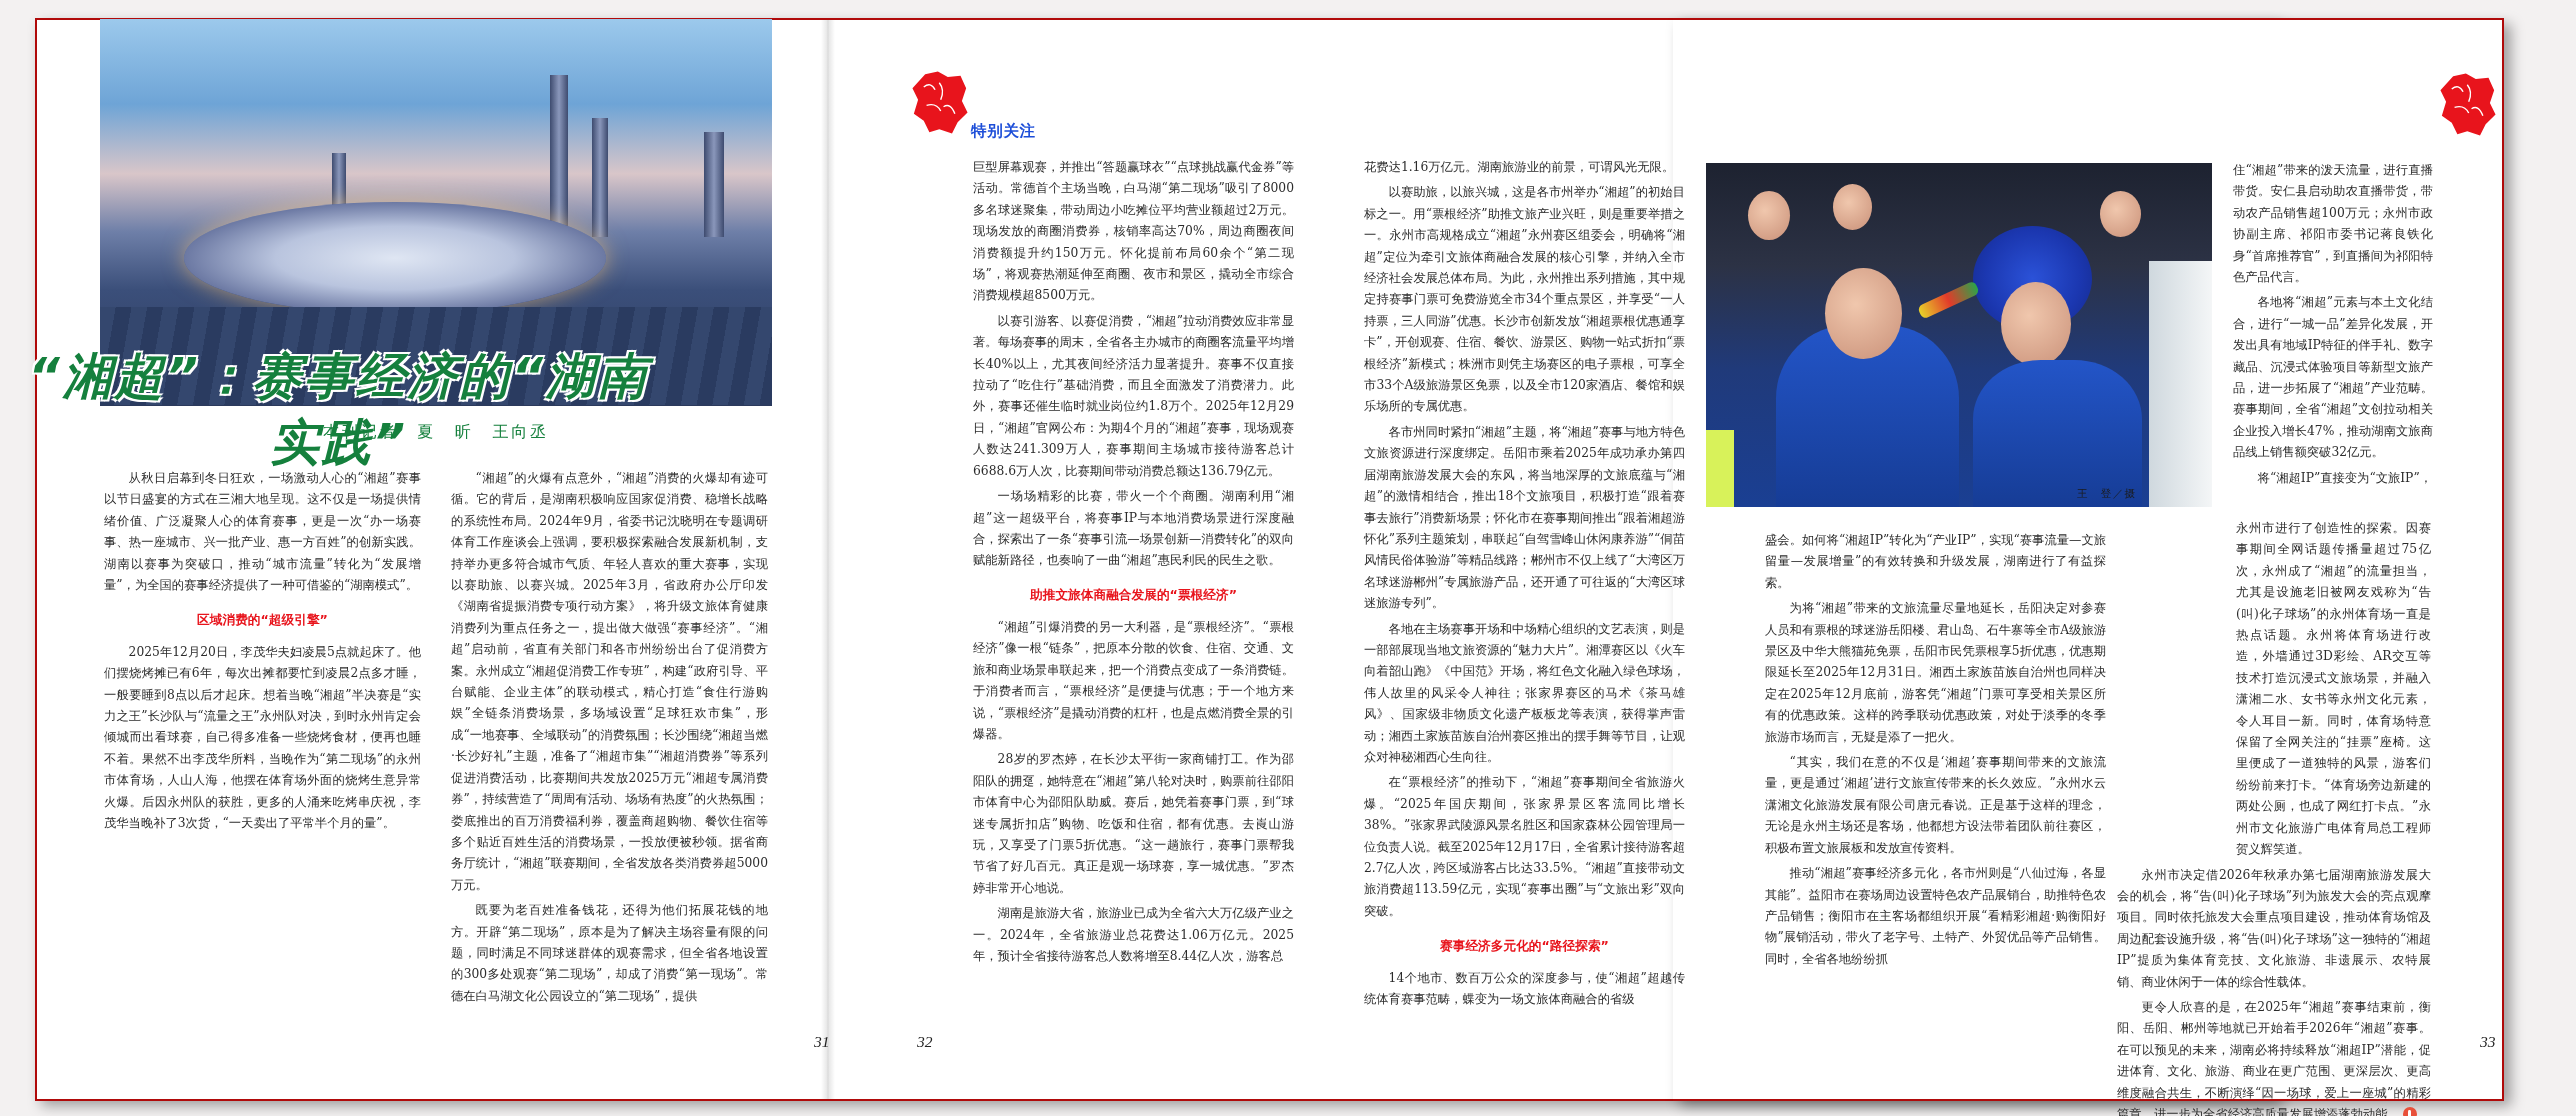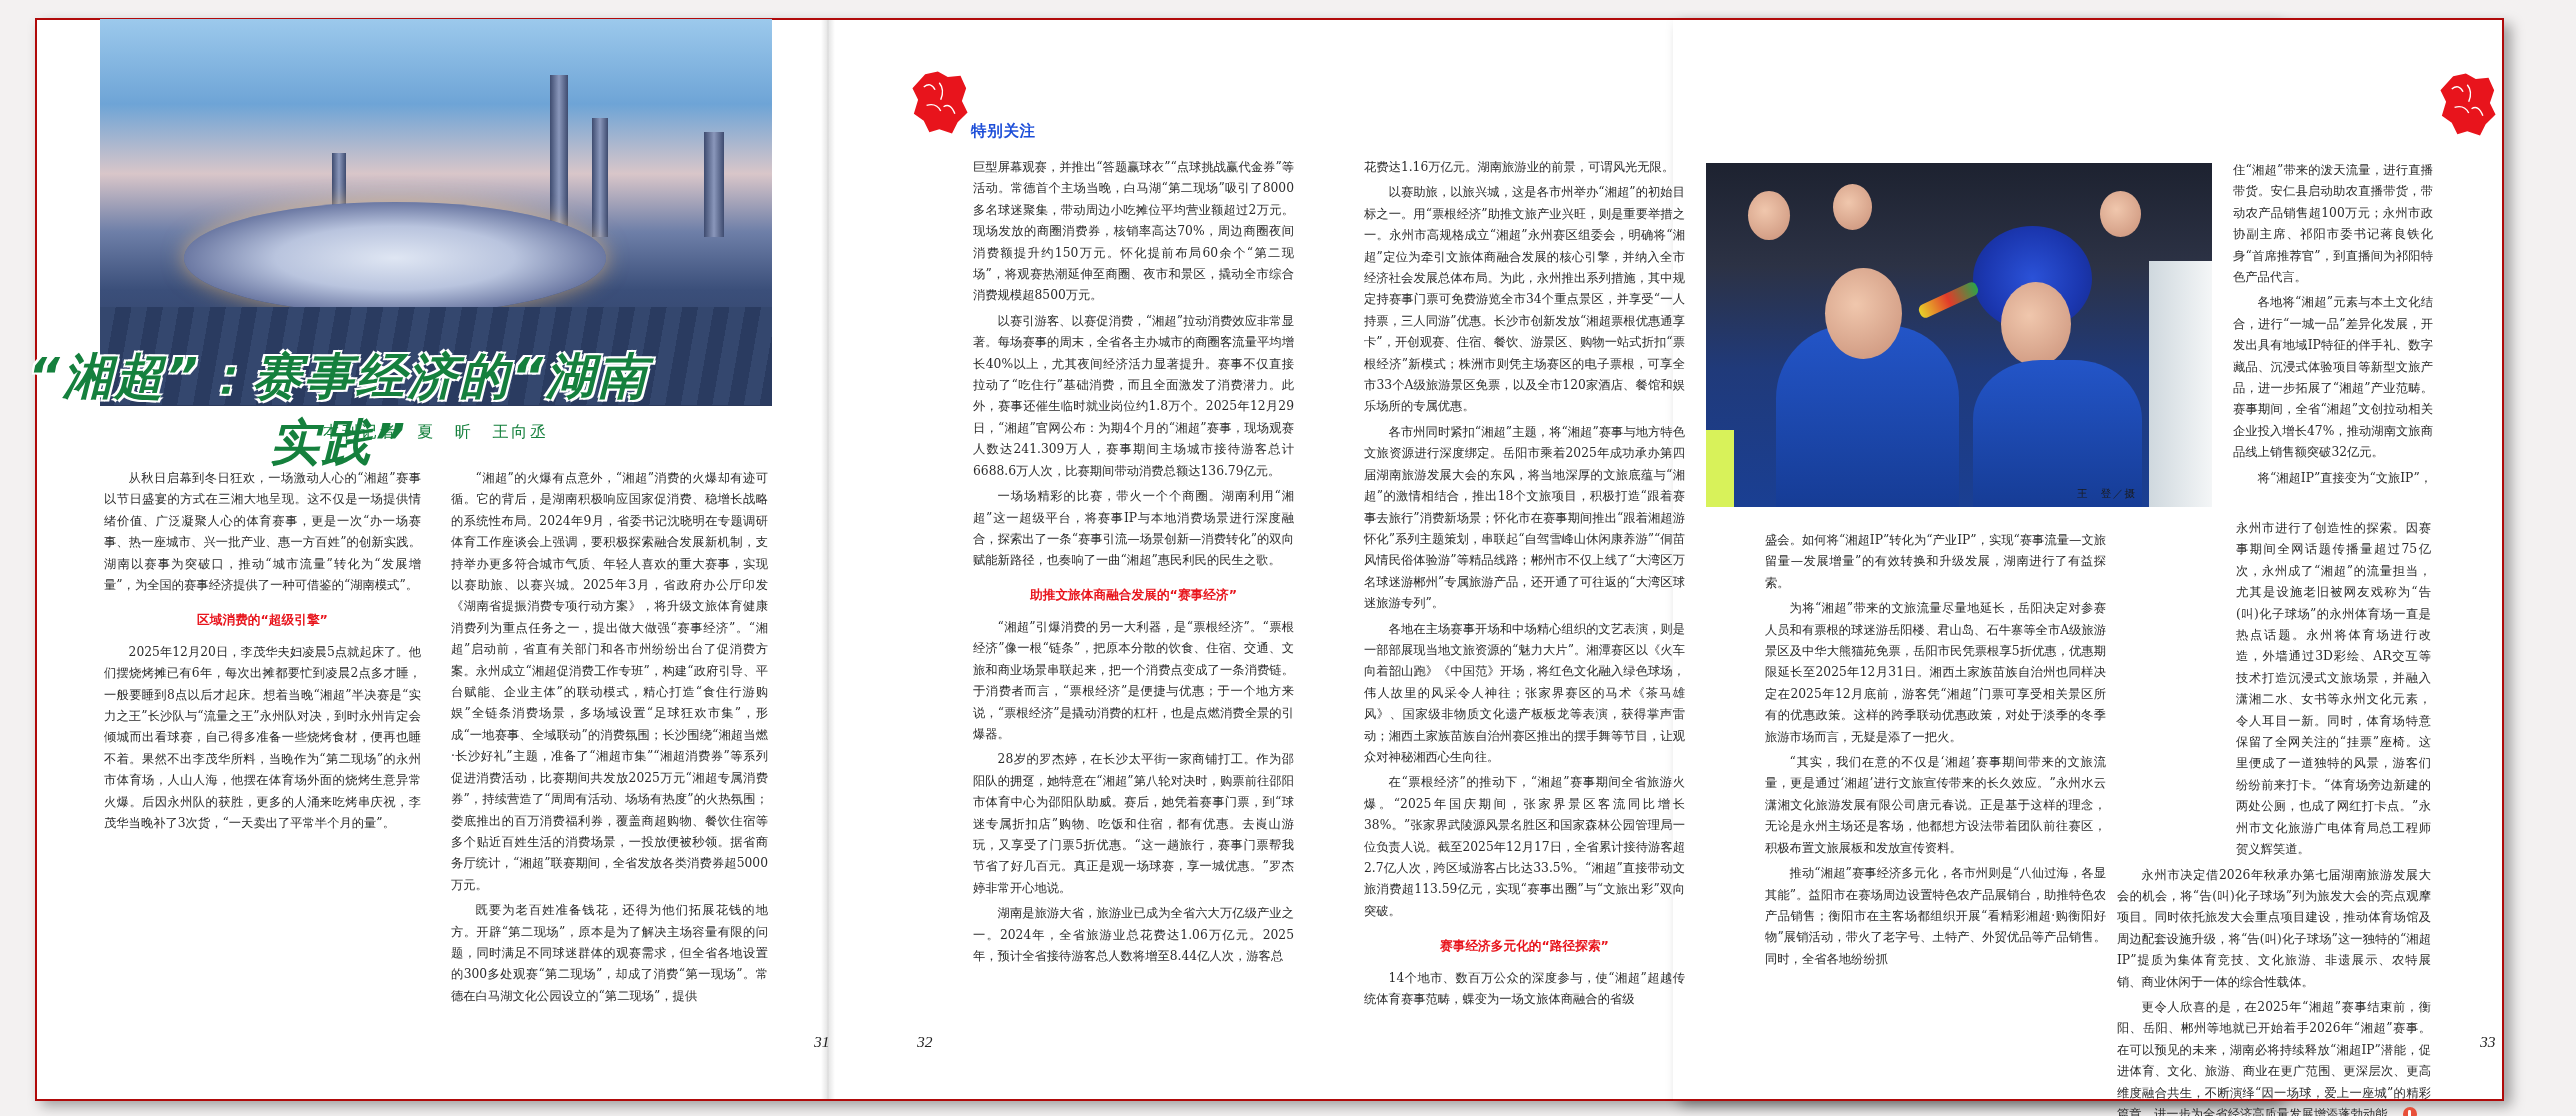--- a/index.html
+++ b/index.html
@@ -122,21 +122,21 @@
     <path d="M20 6 L38 2 L52 10 L70 8 L78 26 L72 44 L80 60 L66 74 L58 90 L40 84 L26 88 L18 72 L4 62 L10 42 L2 26 Z" fill="#e8141c"></path>
     <path d="M18 24 q10 -8 16 4 M40 18 q8 10 2 24 M22 50 q14 -4 20 8 M46 52 q10 -6 16 10" stroke="#ffffff" stroke-width="2" fill="none"></path>
   </svg>
 </div>
 <div class="section-tag">特别关注</div>
 
 <div class="col" style="left:969px; top:153px; width:329px;">
   <p class="noindent">巨型屏幕观赛，并推出“答题赢球衣”“点球挑战赢代金券”等活动。常德首个主场当晚，白马湖“第二现场”吸引了8000多名球迷聚集，带动周边小吃摊位平均营业额超过2万元。现场发放的商圈消费券，核销率高达70%，周边商圈夜间消费额提升约150万元。怀化提前布局60余个“第二现场”，将观赛热潮延伸至商圈、夜市和景区，撬动全市综合消费规模超8500万元。</p>
   <p>以赛引游客、以赛促消费，“湘超”拉动消费效应非常显著。每场赛事的周末，全省各主办城市的商圈客流量平均增长40%以上，尤其夜间经济活力显著提升。赛事不仅直接拉动了“吃住行”基础消费，而且全面激发了消费潜力。此外，赛事还催生临时就业岗位约1.8万个。2025年12月29日，“湘超”官网公布：为期4个月的“湘超”赛事，现场观赛人数达241.309万人，赛事期间主场城市接待游客总计6688.6万人次，比赛期间带动消费总额达136.79亿元。</p>
   <p>一场场精彩的比赛，带火一个个商圈。湖南利用“湘超”这一超级平台，将赛事IP与本地消费场景进行深度融合，探索出了一条“赛事引流—场景创新—消费转化”的双向赋能新路径，也奏响了一曲“湘超”惠民利民的民生之歌。</p>
-  <div class="sub">助推文旅体商融合发展的“赛事经济”</div>
+  <div class="sub">助推文旅体商融合发展的“票根经济”</div>
   <p>“湘超”引爆消费的另一大利器，是“票根经济”。“票根经济”像一根“链条”，把原本分散的饮食、住宿、交通、文旅和商业场景串联起来，把一个消费点变成了一条消费链。于消费者而言，“票根经济”是便捷与优惠；于一个地方来说，“票根经济”是撬动消费的杠杆，也是点燃消费全景的引爆器。</p>
   <p>28岁的罗杰婷，在长沙太平街一家商铺打工。作为邵阳队的拥趸，她特意在“湘超”第八轮对决时，购票前往邵阳市体育中心为邵阳队助威。赛后，她凭着赛事门票，到“球迷专属折扣店”购物、吃饭和住宿，都有优惠。去崀山游玩，又享受了门票5折优惠。“这一趟旅行，赛事门票帮我节省了好几百元。真正是观一场球赛，享一城优惠。”罗杰婷非常开心地说。</p>
   <p>湖南是旅游大省，旅游业已成为全省六大万亿级产业之一。2024年，全省旅游业总花费达1.06万亿元。2025年，预计全省接待游客总人数将增至8.44亿人次，游客总</p>
 </div>
 
 <div class="col" style="left:1360px; top:153px; width:329px;">
   <p class="noindent">花费达1.16万亿元。湖南旅游业的前景，可谓风光无限。</p>
   <p>以赛助旅，以旅兴城，这是各市州举办“湘超”的初始目标之一。用“票根经济”助推文旅产业兴旺，则是重要举措之一。永州市高规格成立“湘超”永州赛区组委会，明确将“湘超”定位为牵引文旅体商融合发展的核心引擎，并纳入全市经济社会发展总体布局。为此，永州推出系列措施，其中规定持赛事门票可免费游览全市34个重点景区，并享受“一人持票，三人同游”优惠。长沙市创新发放“湘超票根优惠通享卡”，开创观赛、住宿、餐饮、游景区、购物一站式折扣“票根经济”新模式；株洲市则凭主场赛区的电子票根，可享全市33个A级旅游景区免票，以及全市120家酒店、餐馆和娱乐场所的专属优惠。</p>
   <p>各市州同时紧扣“湘超”主题，将“湘超”赛事与地方特色文旅资源进行深度绑定。岳阳市乘着2025年成功承办第四届湖南旅游发展大会的东风，将当地深厚的文旅底蕴与“湘超”的激情相结合，推出18个文旅项目，积极打造“跟着赛事去旅行”消费新场景；怀化市在赛事期间推出“跟着湘超游怀化”系列主题策划，串联起“自驾雪峰山休闲康养游”“侗苗风情民俗体验游”等精品线路；郴州市不仅上线了“大湾区万名球迷游郴州”专属旅游产品，还开通了可往返的“大湾区球迷旅游专列”。</p>
   <p>各地在主场赛事开场和中场精心组织的文艺表演，则是一部部展现当地文旅资源的“魅力大片”。湘潭赛区以《火车向着韶山跑》《中国范》开场，将红色文化融入绿色球场，伟人故里的风采令人神往；张家界赛区的马术《茶马雄风》、国家级非物质文化遗产板板龙等表演，获得掌声雷动；湘西土家族苗族自治州赛区推出的摆手舞等节目，让观众对神秘湘西心生向往。</p>

